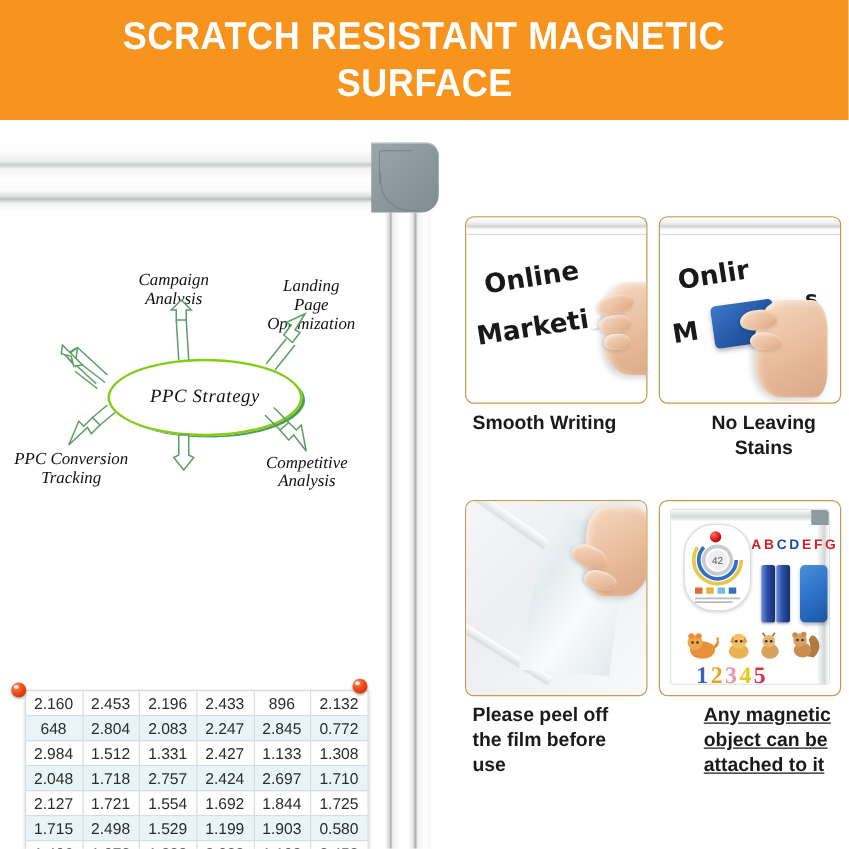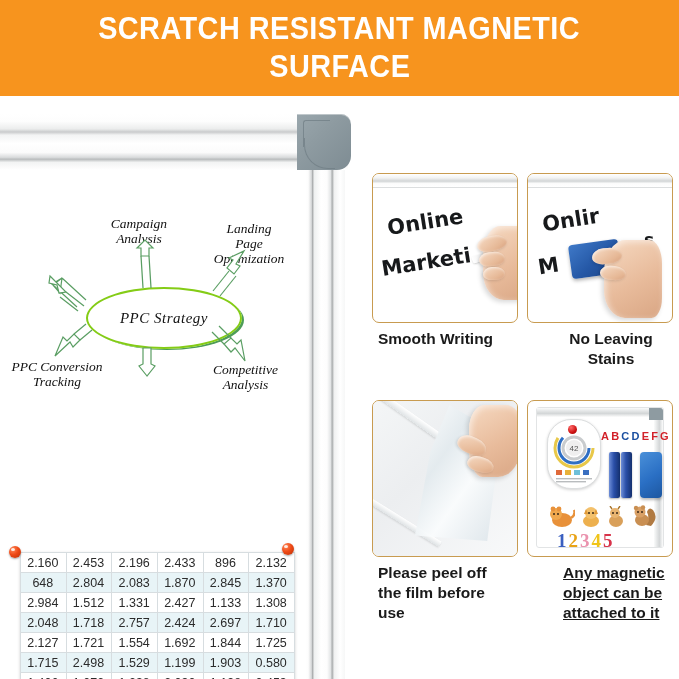--- a/index.html
+++ b/index.html
@@ -190,23 +190,23 @@
             <td>2.453</td>
             <td>2.196</td>
             <td>2.433</td>
             <td>896</td>
             <td>2.132</td>
           </tr>
           <tr>
             <td>648</td>
             <td>2.804</td>
             <td>2.083</td>
-            <td>1.870</td>
+            <td>2.247</td>
             <td>2.845</td>
-            <td>1.370</td>
+            <td>0.772</td>
           </tr>
           <tr>
             <td>2.984</td>
             <td>1.512</td>
             <td>1.331</td>
             <td>2.427</td>
             <td>1.133</td>
             <td>1.308</td>
           </tr>
           <tr>

